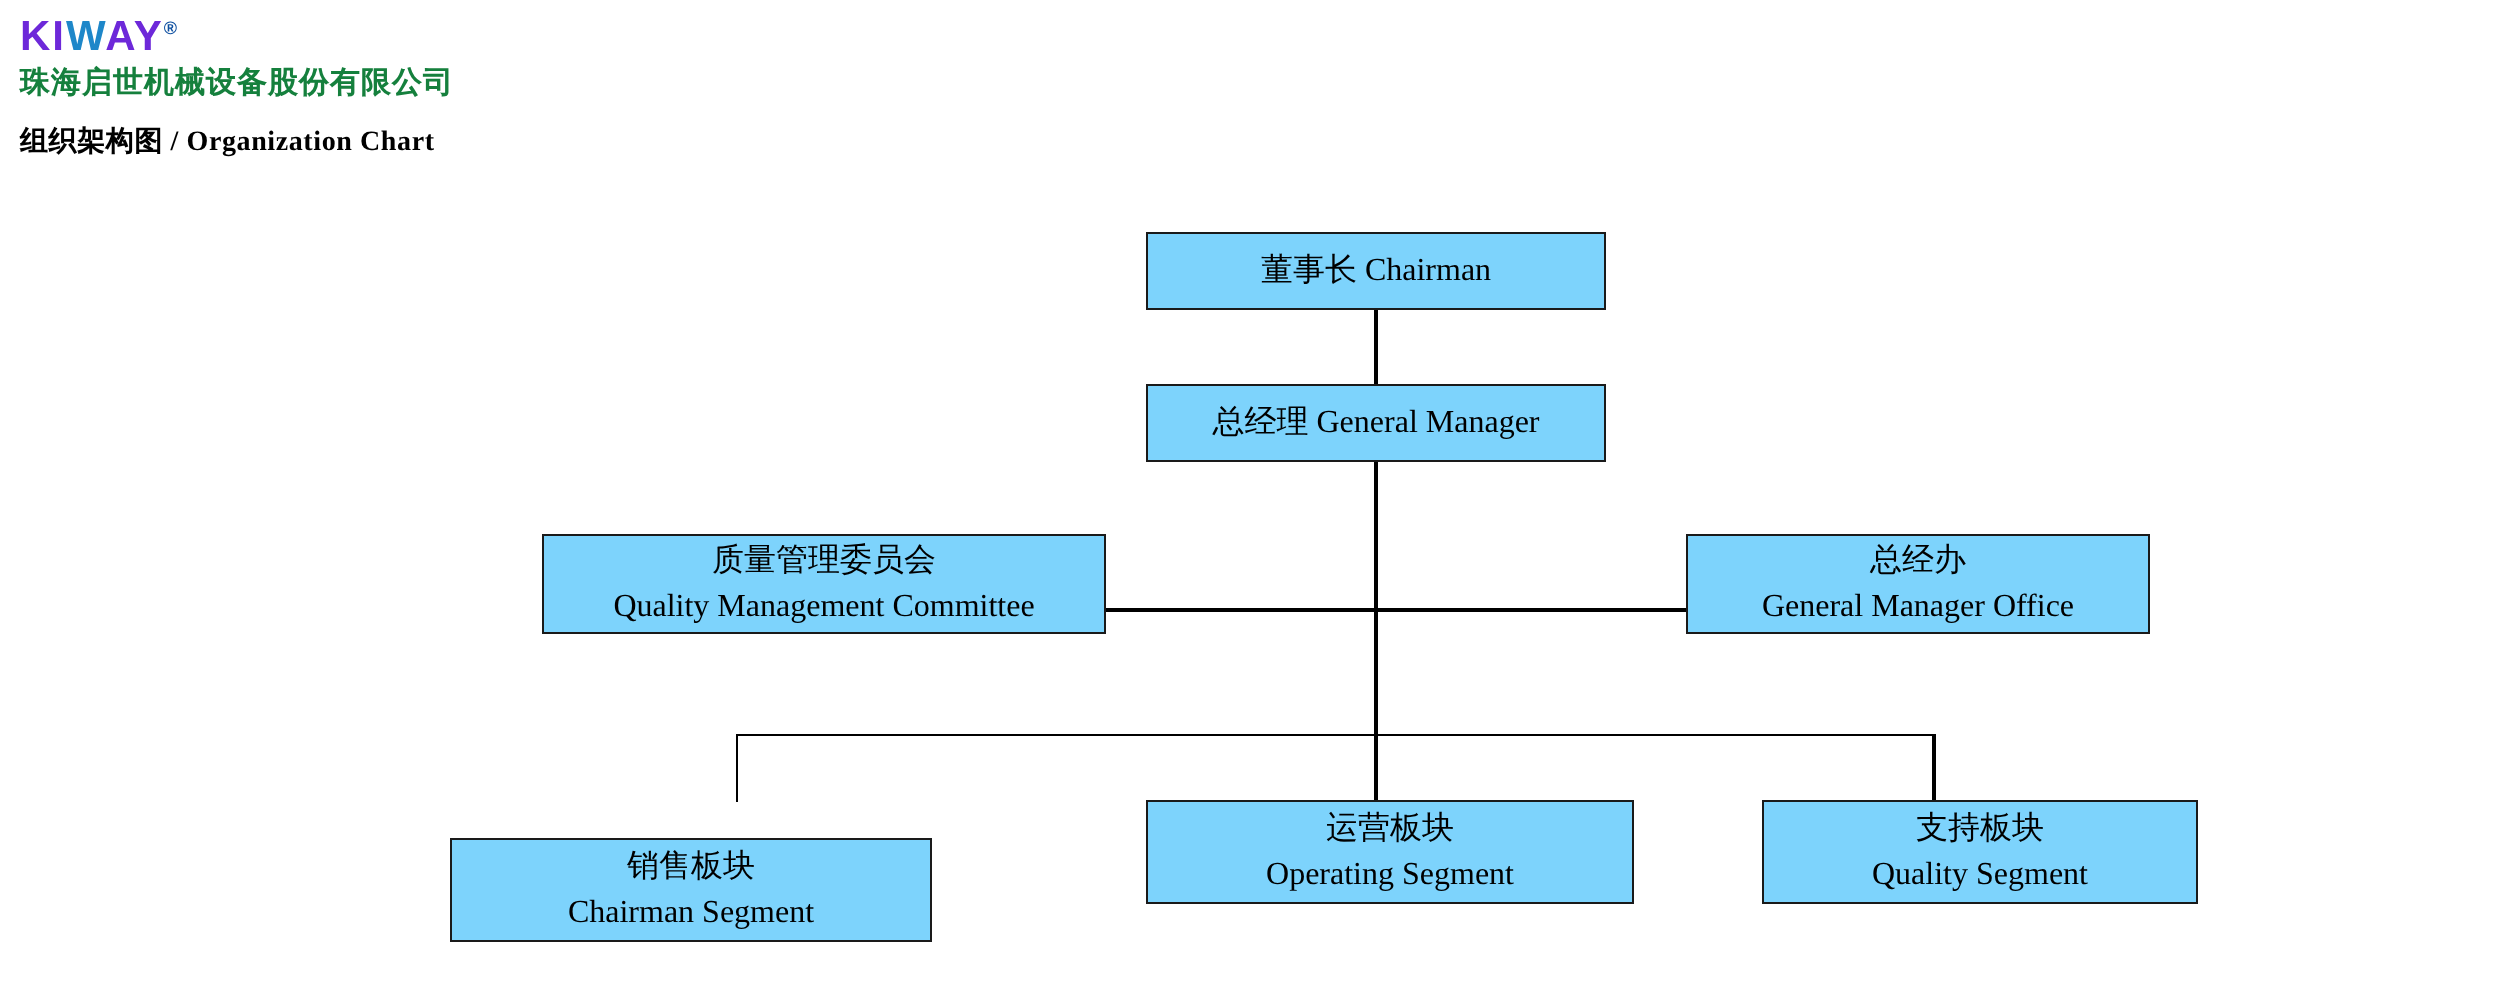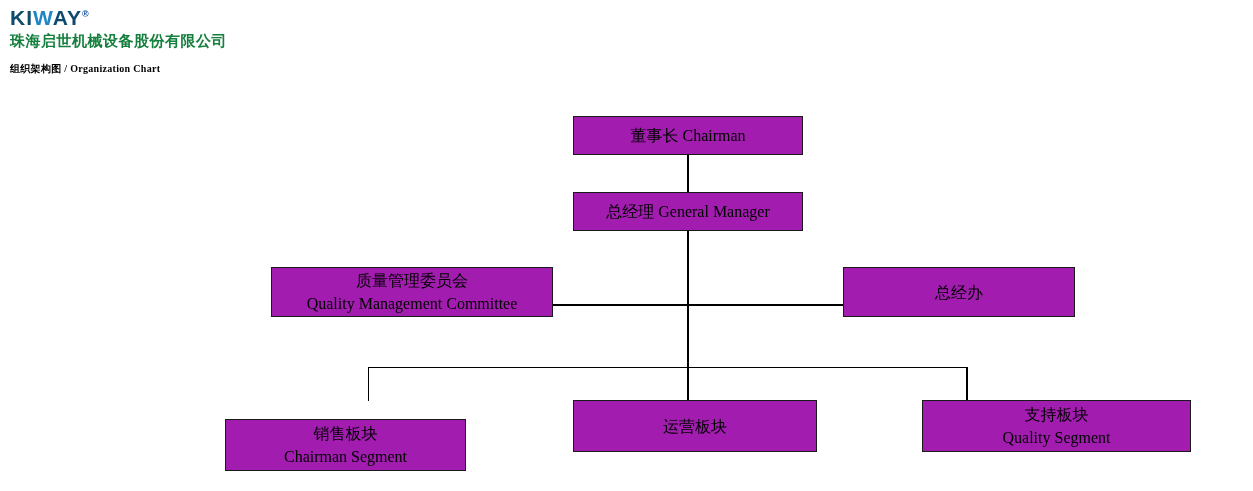--- a/index.html
+++ b/index.html
@@ -8,55 +8,55 @@
 
   .stage { position: relative; width: 1253px; height: 491px; background: #ffffff; }
 
   
   .logo {
     position: absolute; left: 10px; top: 2px;
     font-family: "Liberation Sans", "DejaVu Sans", sans-serif;
     font-weight: 800; font-size: 21px; letter-spacing: 1px;
     white-space: nowrap; line-height: 24px;
   }
-  .logo .dark  { color: #0c4a6e; }
+  .logo .dark  { color: #6d28d9; }
   .logo .light { color: #1e87c9; }
   .logo sup { font-size: 9px; font-weight: 700; color: #0d4fa0; vertical-align: super; letter-spacing: 0; }
 
   .company-name {
     position: absolute; left: 10px; top: 32px;
     font-size: 15px; font-weight: 700; color: #15803d;
     letter-spacing: 0.5px; white-space: nowrap;
   }
   .chart-title {
     position: absolute; left: 10px; top: 62px;
-    font-size: 10px; font-weight: 700; color: #000000;
+    font-size: 14px; font-weight: 700; color: #000000;
     letter-spacing: 0.3px; white-space: nowrap;
   }
 
   
   .node {
     position: absolute;
-    background: #a21caf;
+    background: #7dd3fc;
     border: 1.5px solid #1a1a1a;
     color: #000000;
     font-size: 16px;
     display: flex; flex-direction: column;
     align-items: center; justify-content: center;
     text-align: center;
     line-height: 23px;
     white-space: nowrap;
   }
   .node-chairman        { left: 573px; top: 116px; width: 230px; height: 39px; }
   .node-general-manager { left: 573px; top: 192px; width: 230px; height: 39px; }
   .node-quality         { left: 271px; top: 267px; width: 282px; height: 50px; }
   .node-gm-office       { left: 843px; top: 267px; width: 232px; height: 50px; }
   .node-business        { left: 225px; top: 419px; width: 241px; height: 52px; }
   .node-operating       { left: 573px; top: 400px; width: 244px; height: 52px; }
-  .node-support         { left: 922px; top: 400px; width: 269px; height: 52px; }
+  .node-support         { left: 881px; top: 400px; width: 218px; height: 52px; }
 
   
   .line { position: absolute; background: #000000; }
   .line.v { width: 1.5px; }
   .line.h { height: 1.5px; }
 
   .conn-chairman-gm   { left: 687px;   top: 155px;   height: 37px;  }
   .conn-gm-trunk      { left: 687px;   top: 231px;   height: 137px; }
   .conn-mid-cross     { left: 533px;   top: 304px;   width: 310px;  }
   .conn-bottom-bus    { left: 367.5px; top: 366.5px; width: 600px;  }
@@ -92,29 +92,31 @@
     <span>总经理 General Manager</span>
   </div>
 
   <div class="node node-quality">
     <span>质量管理委员会</span>
     <span>Quality Management Committee</span>
   </div>
 
   <div class="node node-gm-office">
     <span>总经办</span>
+    <span>General Manager Office</span>
   </div>
 
   <div class="node node-business">
     <span>销售板块</span>
     <span>Chairman Segment</span>
   </div>
 
   <div class="node node-operating">
     <span>运营板块</span>
+    <span>Operating Segment</span>
   </div>
 
   <div class="node node-support">
     <span>支持板块</span>
     <span>Quality Segment</span>
   </div>
 
 </div>
 
 </body></html>

